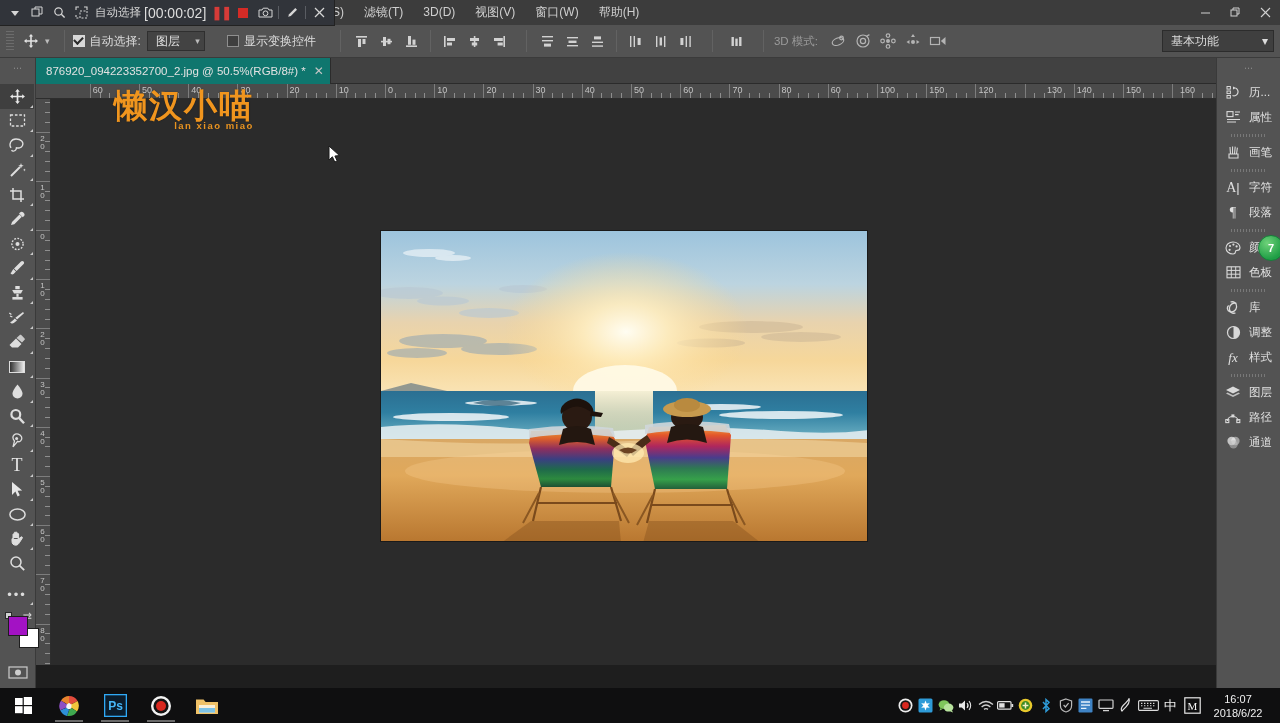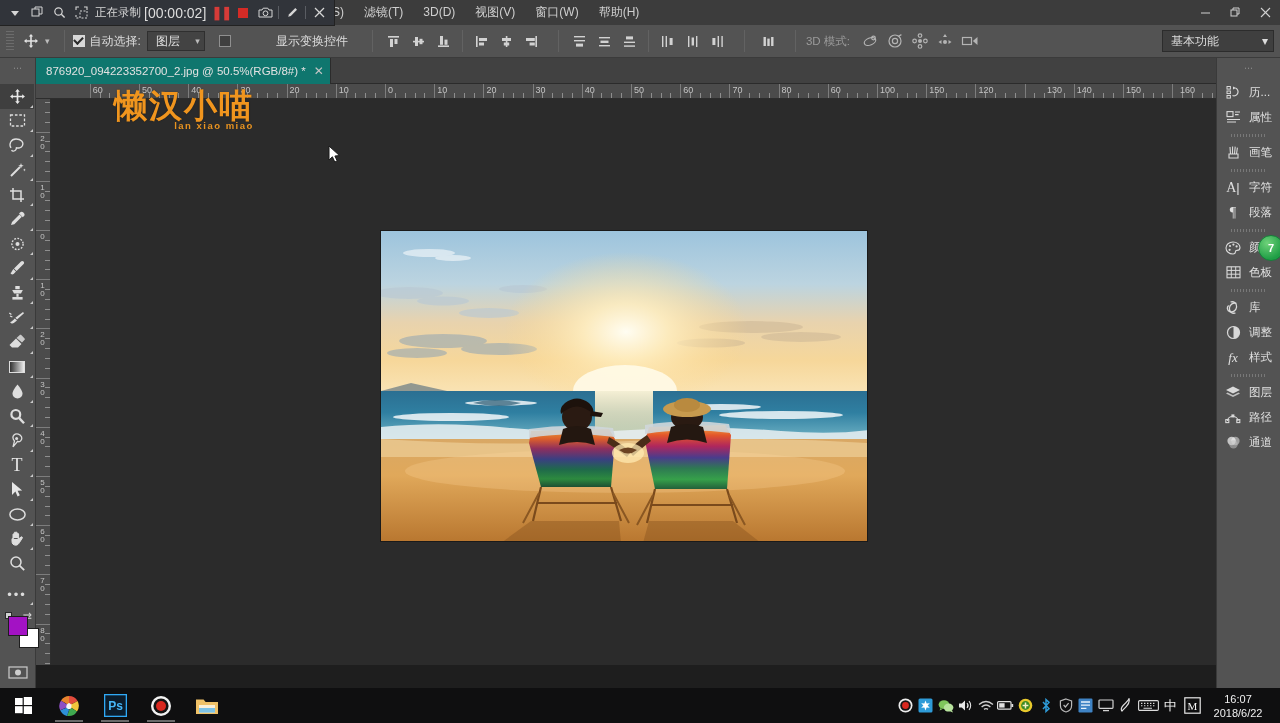--- a/index.html
+++ b/index.html
@@ -298,21 +298,21 @@
         <line x1="8.3" y1="8.3" x2="11.6" y2="11.6" stroke="#d6d6d6" stroke-width="1.4"></line>
       </svg>
     </div>
     <div class="rec-ico">
       <svg width="13" height="13" viewBox="0 0 13 13">
         <path d="M1 4 V1 H4 M9 1 H12 V4" fill="none" stroke="#d6d6d6" stroke-width="1.1"></path>
         <path d="M1 9 V12 H4" fill="none" stroke="#d6d6d6" stroke-width="1.1" stroke-dasharray="2 1.4"></path>
         <rect x="5" y="5" width="7" height="7" fill="none" stroke="#d6d6d6" stroke-width="1" stroke-dasharray="2 1.5"></rect>
       </svg>
     </div>
-    <span class="rec-text">正在录制</span>
+    <span class="rec-text">自动选择</span>
     <span class="rec-time">[00:00:02]</span>
     <div class="rec-ico">
         <span class="rec-pause">❚❚</span>
       </div>
     <div class="rec-ico">
         <span class="rec-stop-sq"></span>
       </div>
     <div class="rec-ico">
       <svg width="15" height="13" viewBox="0 0 15 13">
         <path d="M1 4 H4 L5.2 2.2 H9.8 L11 4 H14 V11 H1 Z" fill="none" stroke="#d6d6d6" stroke-width="1"></path>
@@ -346,21 +346,21 @@
 
     <div style="display:flex;align-items:center;">
       <span class="cb checked"></span>
       <span class="ob-label">自动选择:</span>
     </div>
     <div class="ob-field">
       <span>图层</span>
       <span class="cv">▾</span>
     </div>
 
-    <div style="display:flex;align-items:center;margin-left:14px;gap:40px;">
+    <div style="display:flex;align-items:center;margin-left:22px;">
       <span class="cb"></span>
       <span class="ob-label">显示变换控件</span>
     </div>
 
     <div class="ob-sep" style="margin-left:24px;"></div>
 
     <div class="align-group">
       <div class="al-btn">
         <svg width="15" height="15" viewBox="0 0 15 15">
             <rect x="2" y="2" width="11" height="1.6" fill="#d2d2d2"></rect>

